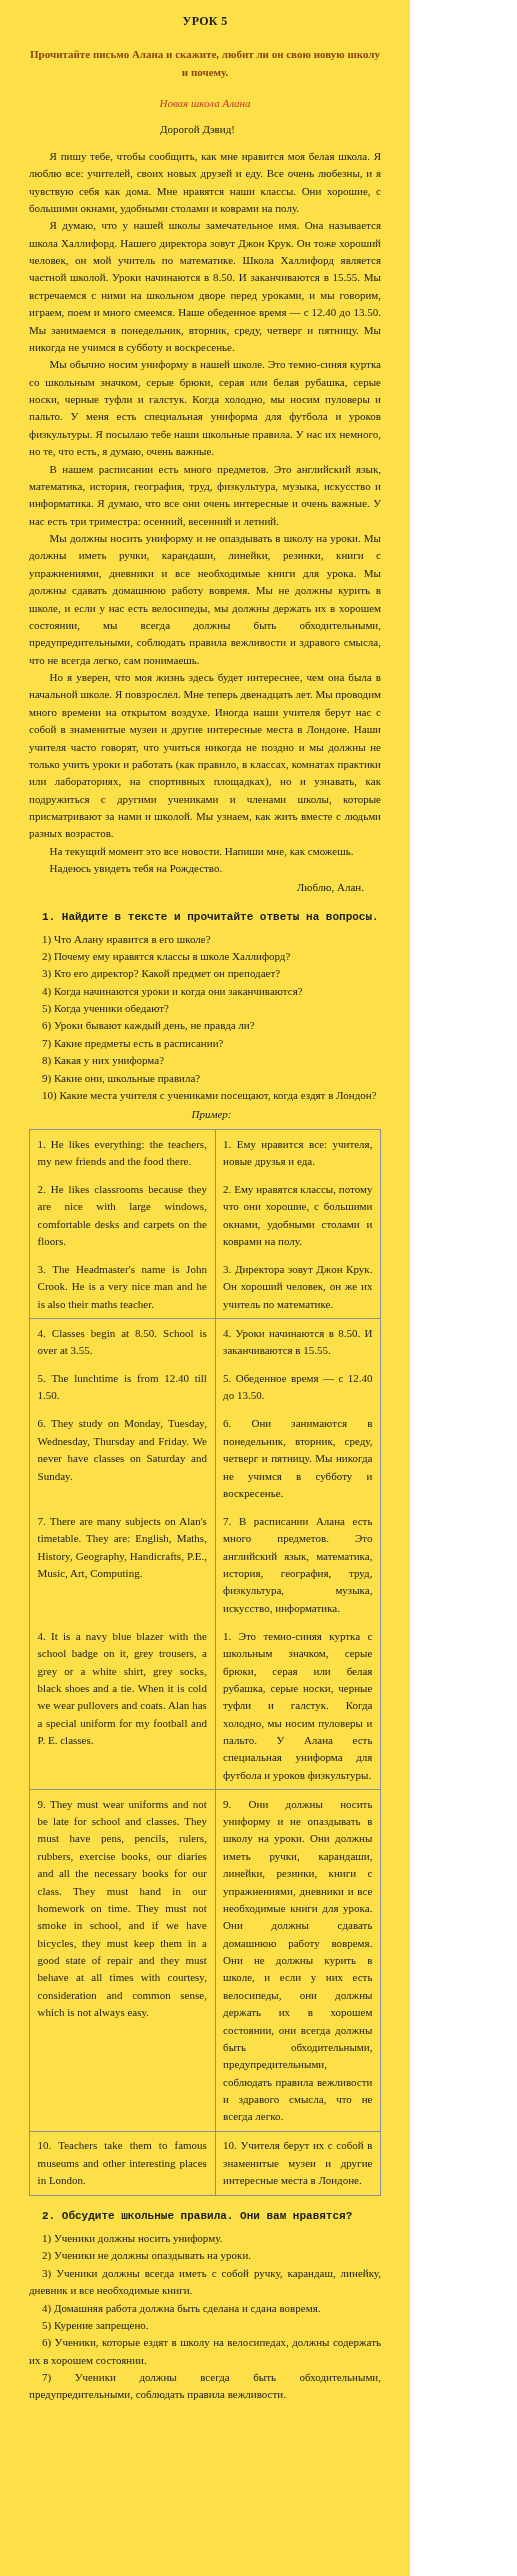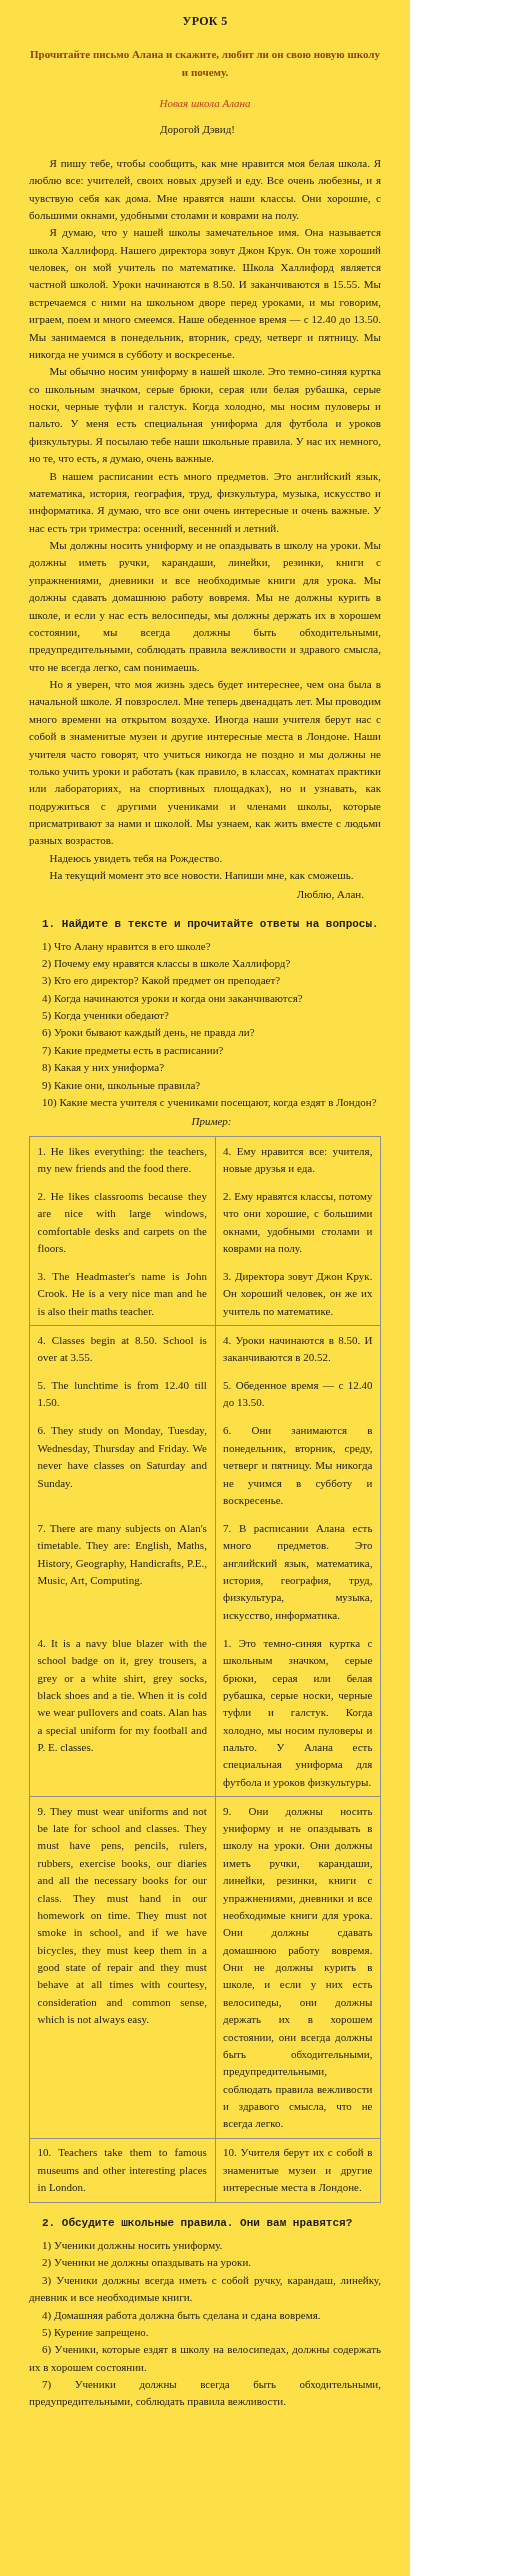--- a/index.html
+++ b/index.html
@@ -31,21 +31,21 @@
     margin-bottom: 13.7px;
   }
   .letter-title {
     text-align: center;
     font-style: italic;
     color: #c0392b;
     margin-bottom: 9.2px;
   }
   .salutation {
     padding-left: 131px;
-    margin-bottom: 16px;
+    margin-bottom: 9px;
   }
   .para {
     text-align: justify;
     text-indent: 20.6px;
   }
   .signature {
     text-align: right;
     padding-right: 17px;
     margin: 1.5px 0 12.2px 0;
   }
@@ -94,22 +94,22 @@
 
   <div class="salutation">Дорогой Дэвид!</div>
 
   <div class="para">Я пишу тебе, чтобы сообщить, как мне нравится моя белая школа. Я люблю все: учителей, своих новых друзей и еду. Все очень любезны, и я чувствую себя как дома. Мне нравятся наши классы. Они хорошие, с большими окнами, удобными столами и коврами на полу.</div>
   <div class="para">Я думаю, что у нашей школы замечательное имя. Она называется школа Халлифорд. Нашего директора зовут Джон Крук. Он тоже хороший человек, он мой учитель по математике. Школа Халлифорд является частной школой. Уроки начинаются в 8.50. И заканчиваются в 15.55. Мы встречаемся с ними на школьном дворе перед уроками, и мы говорим, играем, поем и много смеемся. Наше обеденное время — с 12.40 до 13.50. Мы занимаемся в понедельник, вторник, среду, четверг и пятницу. Мы никогда не учимся в субботу и воскресенье.</div>
   <div class="para">Мы обычно носим униформу в нашей школе. Это темно-синяя куртка со школьным значком, серые брюки, серая или белая рубашка, серые носки, черные туфли и галстук. Когда холодно, мы носим пуловеры и пальто. У меня есть специальная униформа для футбола и уроков физкультуры. Я посылаю тебе наши школьные правила. У нас их немного, но те, что есть, я думаю, очень важные.</div>
   <div class="para">В нашем расписании есть много предметов. Это английский язык, математика, история, география, труд, физкультура, музыка, искусство и информатика. Я думаю, что все они очень интересные и очень важные. У нас есть три триместра: осенний, весенний и летний.</div>
   <div class="para">Мы должны носить униформу и не опаздывать в школу на уроки. Мы должны иметь ручки, карандаши, линейки, резинки, книги с упражнениями, дневники и все необходимые книги для урока. Мы должны сдавать домашнюю работу вовремя. Мы не должны курить в школе, и если у нас есть велосипеды, мы должны держать их в хорошем состоянии, мы всегда должны быть обходительными, предупредительными, соблюдать правила вежливости и здравого смысла, что не всегда легко, сам понимаешь.</div>
   <div class="para">Но я уверен, что моя жизнь здесь будет интереснее, чем она была в начальной школе. Я повзрослел. Мне теперь двенадцать лет. Мы проводим много времени на открытом воздухе. Иногда наши учителя берут нас с собой в знаменитые музеи и другие интересные места в Лондоне. Наши учителя часто говорят, что учиться никогда не поздно и мы должны не только учить уроки и работать (как правило, в классах, комнатах практики или лабораториях, на спортивных площадках), но и узнавать, как подружиться с другими учениками и членами школы, которые присматривают за нами и школой. Мы узнаем, как жить вместе с людьми разных возрастов.</div>
 
+  <div class="para">На текущий момент это все новости. Напиши мне, как сможешь.</div>
   <div class="para">Надеюсь увидеть тебя на Рождество.</div>
-  <div class="para">На текущий момент это все новости. Напиши мне, как сможешь.</div>
 
   <div class="signature">Люблю, Алан.</div>
 
   <div class="section-heading">1. Найдите в тексте и прочитайте ответы на вопросы.</div>
 
   <div class="question">1) Что Алану нравится в его школе?</div>
   <div class="question">2) Почему ему нравятся классы в школе Халлифорд?</div>
   <div class="question">3) Кто его директор? Какой предмет он преподает?</div>
   <div class="question">4) Когда начинаются уроки и когда они заканчиваются?</div>
   <div class="question">5) Когда ученики обедают?</div>
@@ -117,33 +117,33 @@
   <div class="question">7) Какие предметы есть в расписании?</div>
   <div class="question">8) Какая у них униформа?</div>
   <div class="question">9) Какие они, школьные правила?</div>
   <div class="question">10) Какие места учителя с учениками посещают, когда ездят в Лондон?</div>
 
   <div class="example-label">Пример:</div>
 
   <div class="atable">
     <div class="trow">
       <div class="tcell en">1. He likes everything: the teachers, my new friends and the food there.</div>
-      <div class="tcell ru">4. Ему нравится все: учителя, новые друзья и еда.</div>
+      <div class="tcell ru">1. Ему нравится все: учителя, новые друзья и еда.</div>
     </div>
     <div class="trow">
       <div class="tcell en">2. He likes classrooms because they are nice with large windows, comfortable desks and carpets on the floors.</div>
       <div class="tcell ru">2. Ему нравятся классы, потому что они хорошие, с большими окнами, удобными столами и коврами на полу.</div>
     </div>
     <div class="trow group-end">
       <div class="tcell en">3. The Headmaster's name is John Crook. He is a very nice man and he is also their maths teacher.</div>
       <div class="tcell ru">3. Директора зовут Джон Крук. Он хороший человек, он же их учитель по математике.</div>
     </div>
     <div class="trow">
       <div class="tcell en">4. Classes begin at 8.50. School is over at 3.55.</div>
-      <div class="tcell ru">4. Уроки начинаются в 8.50. И заканчиваются в 20.52.</div>
+      <div class="tcell ru">4. Уроки начинаются в 8.50. И заканчиваются в 15.55.</div>
     </div>
     <div class="trow">
       <div class="tcell en">5. The lunchtime is from 12.40 till 1.50.</div>
       <div class="tcell ru">5. Обеденное время — с 12.40 до 13.50.</div>
     </div>
     <div class="trow">
       <div class="tcell en">6. They study on Monday, Tuesday, Wednesday, Thursday and Friday. We never have classes on Saturday and Sunday.</div>
       <div class="tcell ru">6. Они занимаются в понедельник, вторник, среду, четверг и пятницу. Мы никогда не учимся в субботу и воскресенье.</div>
     </div>
     <div class="trow">

